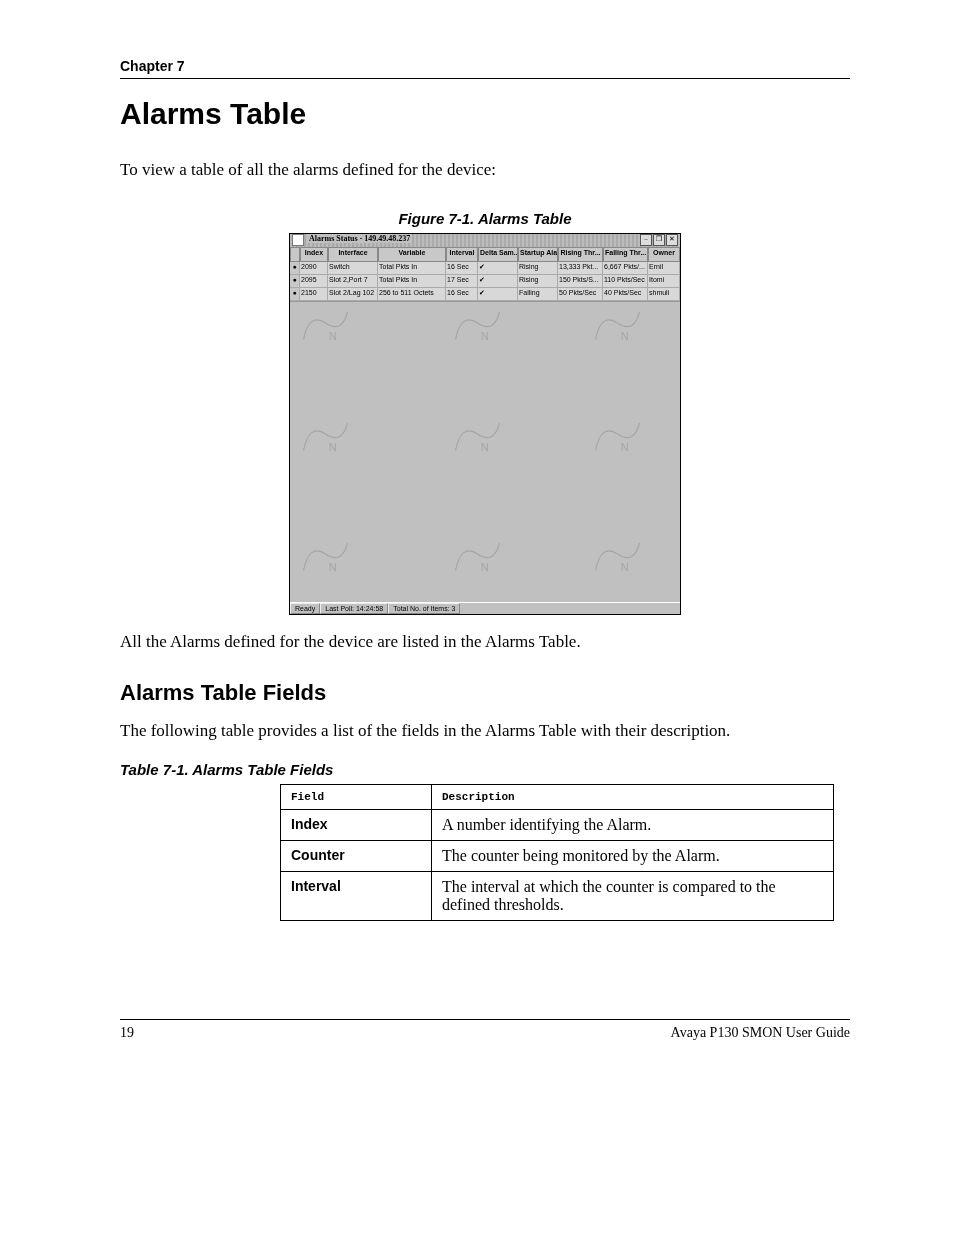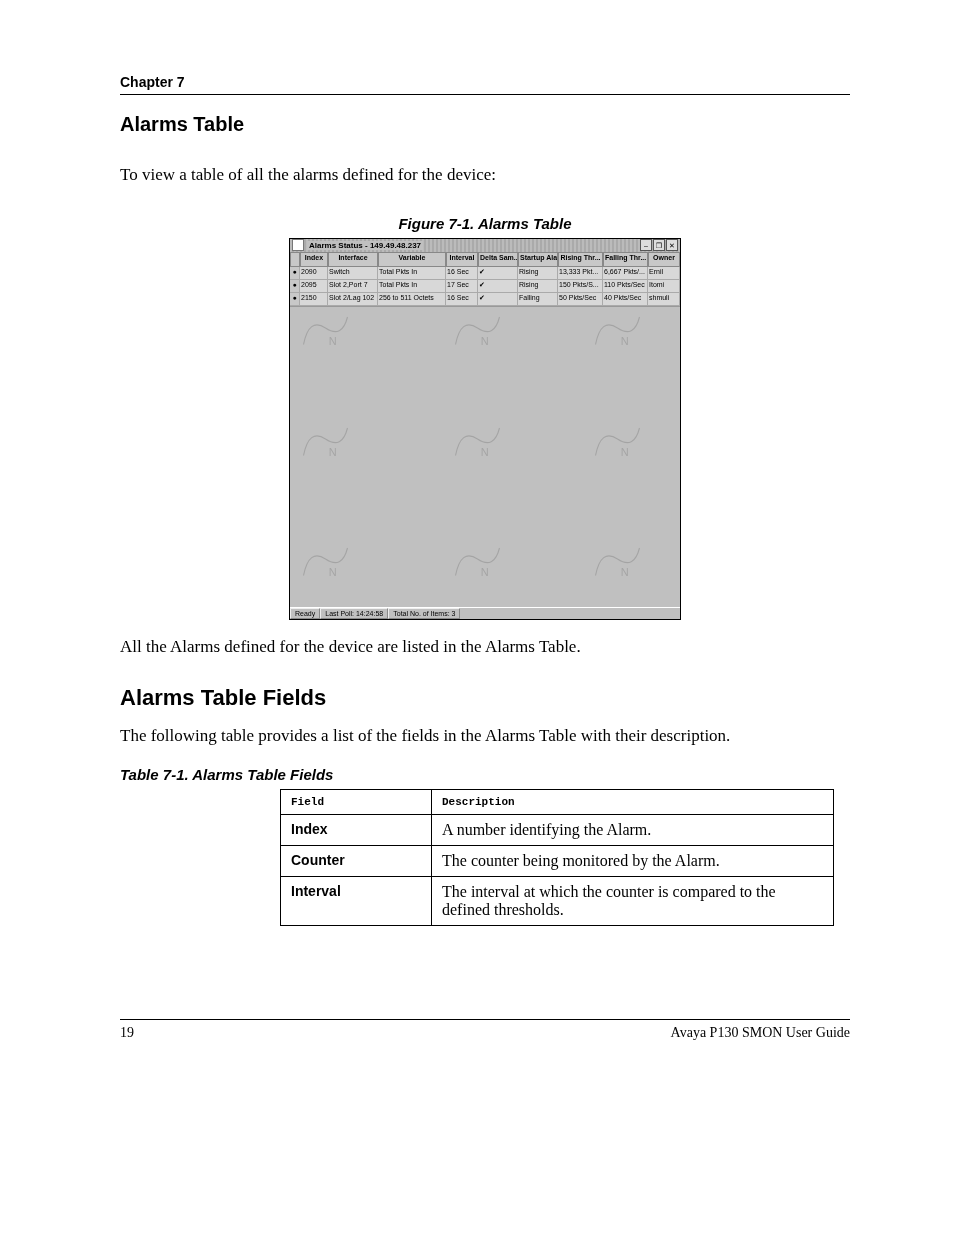--- a/index.html
+++ b/index.html
@@ -6,35 +6,35 @@
     margin: 0;
     background: #fff;
     font-family: "Times New Roman", Georgia, serif;
     color: #000;
   }
   .page {
     width: 954px;
     height: 1079px;
     position: relative;
     box-sizing: border-box;
-    padding: 74px 104px 40px 120px;
+    padding: 58px 104px 40px 120px;
   }
   .chapter-header {
     font-family: Verdana, Arial, sans-serif;
     font-weight: bold;
     font-size: 14px;
   }
   .rule {
     border-top: 1px solid #000;
     margin: 4px 0 18px 0;
   }
   h1.title {
     font-family: Verdana, Arial, sans-serif;
     font-weight: bold;
-    font-size: 20px;
+    font-size: 30px;
     margin: 12px 0 28px 0;
   }
   h2.subtitle {
     font-family: Verdana, Arial, sans-serif;
     font-weight: bold;
     font-size: 22px;
     margin: 26px 0 14px 0;
   }
   .body-block {
     font-size: 17px;
@@ -100,24 +100,25 @@
   .fig-window {
     border: 1px solid #000;
     background: #c0c0c0;
     font-family: Arial, sans-serif;
     font-size: 8px;
     color: #000;
     width: 390px;
   }
   .fig-titlebar {
     display: flex;
-    align-items: center;
+    align-items: flex-start;
     background: repeating-linear-gradient(90deg,#bbb,#bbb 2px,#aaa 2px,#aaa 4px);
     height: 13px;
     padding: 0 2px;
+    font-family: Liberation Serif, serif;
   }
   .fig-titlebar .t-icon {
     width: 10px; height: 10px; background:#fff; border:1px solid #777; margin-right:3px;
   }
   .fig-titlebar .t-text {
     background:#c0c0c0;
     padding:0 2px;
     font-weight:bold;
     font-size:8px;
   }

